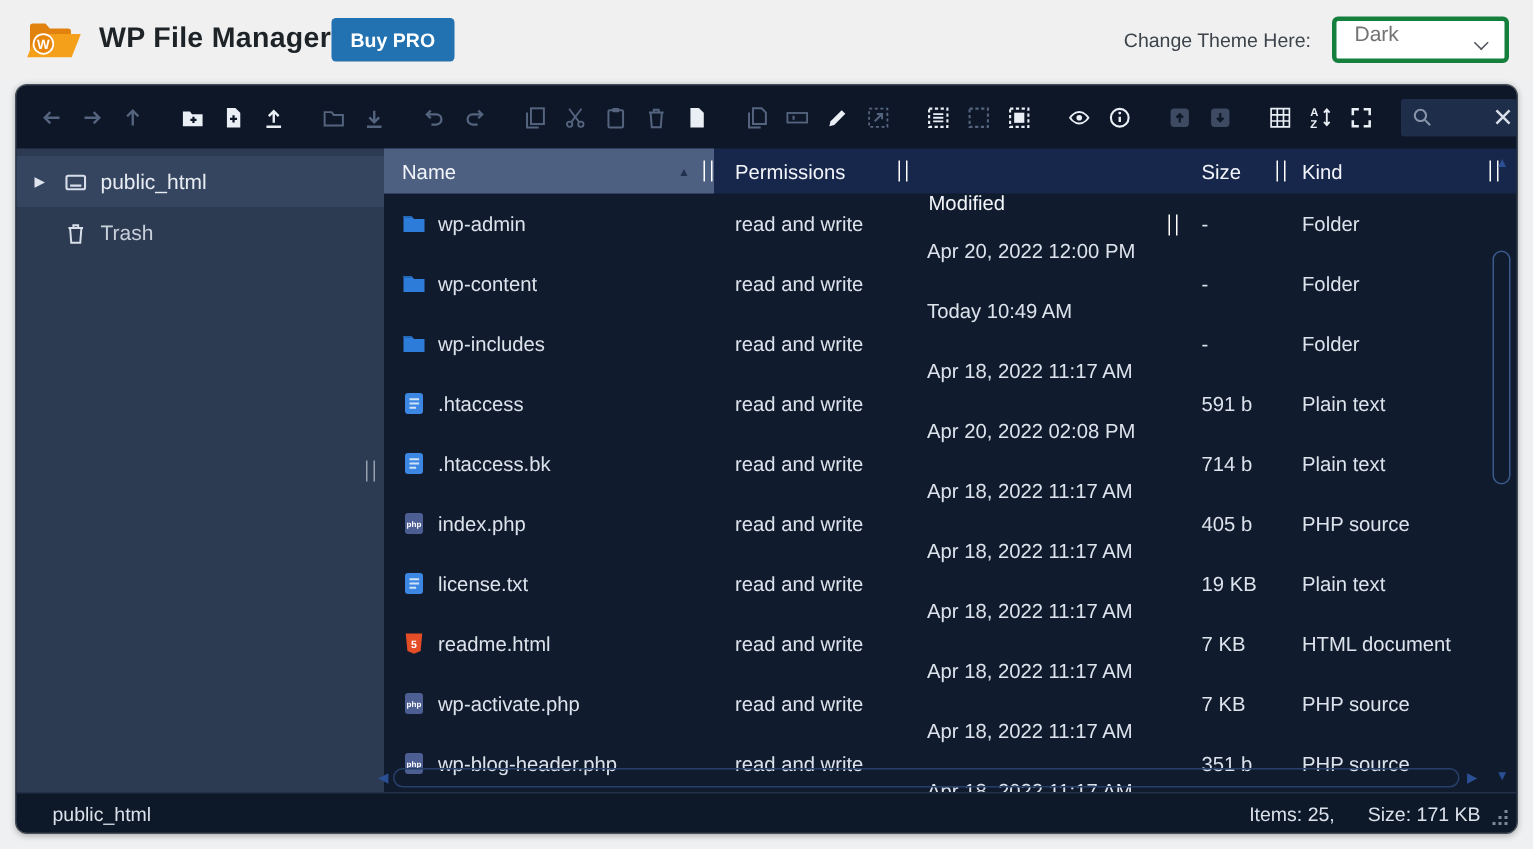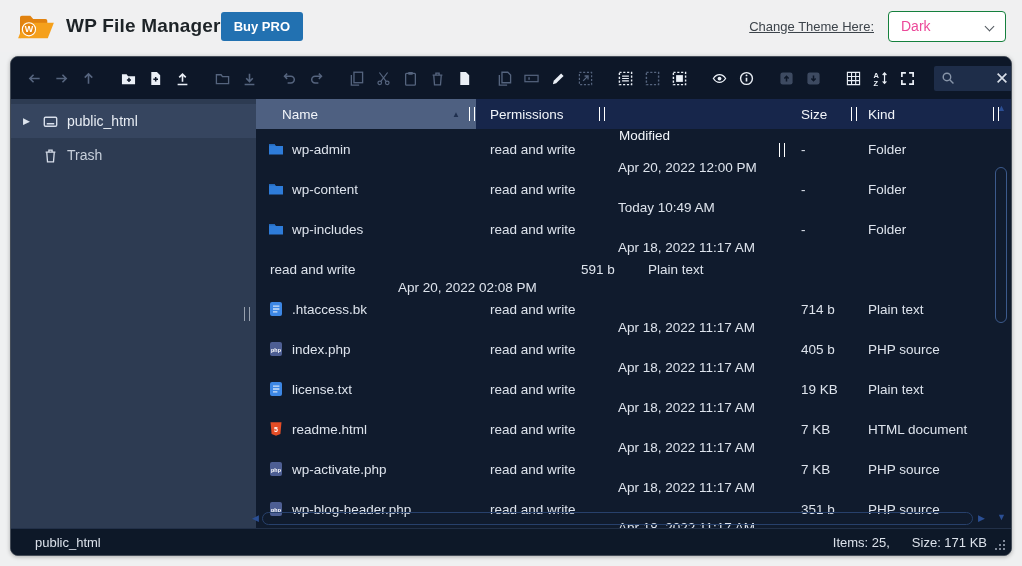--- a/index.html
+++ b/index.html
@@ -11,23 +11,23 @@
   svg { display:block; }
   .ic { width:15px; height:15px; }
 
   
   .admin-bar { height:52px; display:flex; align-items:center; padding:0 16px; background:#f0f0f1; }
   .logo { margin-right:10px; }
   .app-title { font-size:19px; font-weight:700; color:#1d2327; letter-spacing:.2px; }
   .buy-pro { display:inline-block; background:#2271b1; color:#fff; font-size:13px; font-weight:600;
              padding:7px 13px; border-radius:3px; border:none; cursor:pointer; }
   .theme-area { margin-left:auto; display:flex; align-items:center; gap:18px; }
-  .theme-label { font-size:13px; color:#3c434a; margin-right:-4px;text-decoration:underline; }
-  .select { position:relative; height:31px; background:#fff; border:1px solid #15803d; border-radius:4px;
-            display:flex; align-items:center; padding:0 30px 0 12px; font-size:14px; color:#ec4899; cursor:pointer; }
+  .theme-label { font-size:13px; color:#3c434a; margin-right:-4px; }
+  .select { position:relative; height:31px; background:#fff; border:3px solid #15803d; border-radius:4px;
+            display:flex; align-items:flex-start; padding:0 30px 0 12px; font-size:14px; color:#737373; cursor:pointer; }
   .select.w-theme { width:118px; }
   .select.w-lang  { width:196px; }
   .chev { position:absolute; right:12px; top:11px; width:7px; height:7px;
           border-right:1.6px solid #50575e; border-bottom:1.6px solid #50575e; transform:rotate(45deg); }
 
   
   .fm { position:relative; margin:4px 10px 0; height:500px; background:#101b2d;
         border:1px solid #454d58; border-radius:8px; overflow:hidden; display:flex; flex-direction:column;
         box-shadow:0 1px 4px rgba(0,0,0,.28); }
 
@@ -62,21 +62,21 @@
   
   .filepanel { flex:1; position:relative; background:#101b2d; display:flex; flex-direction:column; min-width:0; }
   .thead { height:30px; flex:0 0 30px; display:flex; background:#17264b; color:#f2f5fa; font-size:13.5px; }
   .th { position:relative; display:flex; align-items:center; cursor:pointer; }
   .th-label { white-space:nowrap; }
   .c0 { width:220px; flex:0 0 220px; }
   .c1 { width:130px; flex:0 0 130px; }
   .c2 { width:180px; flex:0 0 180px;margin-top:36px; }
   .c3 { width:72px;  flex:0 0 72px; }
   .c4 { flex:1; min-width:0; }
-  .th.c0 { padding-left:26px; background:#4e6081; }
+  .th.c0 { padding-left:12px; background:#4e6081; }
   .th.c1 { padding-left:14px; } .th.c2 { padding-left:13px; }
   .th.c3 { padding-left:15px; } .th.c4 { padding-left:10px; }
   .sort-caret { position:absolute; right:16px; top:11px; font-size:8px; color:#20304f; }
   .rh { position:absolute; right:1px; top:8px; width:6px; height:14px;
         border-left:1.7px solid #fff; border-right:1.7px solid #fff; cursor:col-resize; }
   .th.c4 .rh { right:12px; }
   .tbody { flex:1; overflow:hidden; }
   .frow { height:40px; display:flex; align-items:center; color:#dde3ec; font-size:13.5px; cursor:pointer; }
   .td { display:flex; align-items:center; white-space:nowrap; overflow:hidden; }
   .td.c0 { padding-left:12px;text-align:center; }
@@ -523,20 +523,26 @@
                 <use href="#folder"></use>
               </svg>
               <span class="fname">wp-includes</span>
             </div>
             <div class="td c1">read and write</div>
             <div class="td c2">Apr 18, 2022 11:17 AM</div>
             <div class="td c3">-</div>
             <div class="td c4">Folder</div>
           </div>
           <div class="frow">
+            <div class="td c0">
+              <svg class="fi">
+                <use href="#file-text"></use>
+              </svg>
+              <span class="fname">.htaccess</span>
+            </div>
             <div class="td c1">read and write</div>
             <div class="td c2">Apr 20, 2022 02:08 PM</div>
             <div class="td c3">591 b</div>
             <div class="td c4">Plain text</div>
           </div>
           <div class="frow">
             <div class="td c0">
               <svg class="fi">
                 <use href="#file-text"></use>
               </svg>

